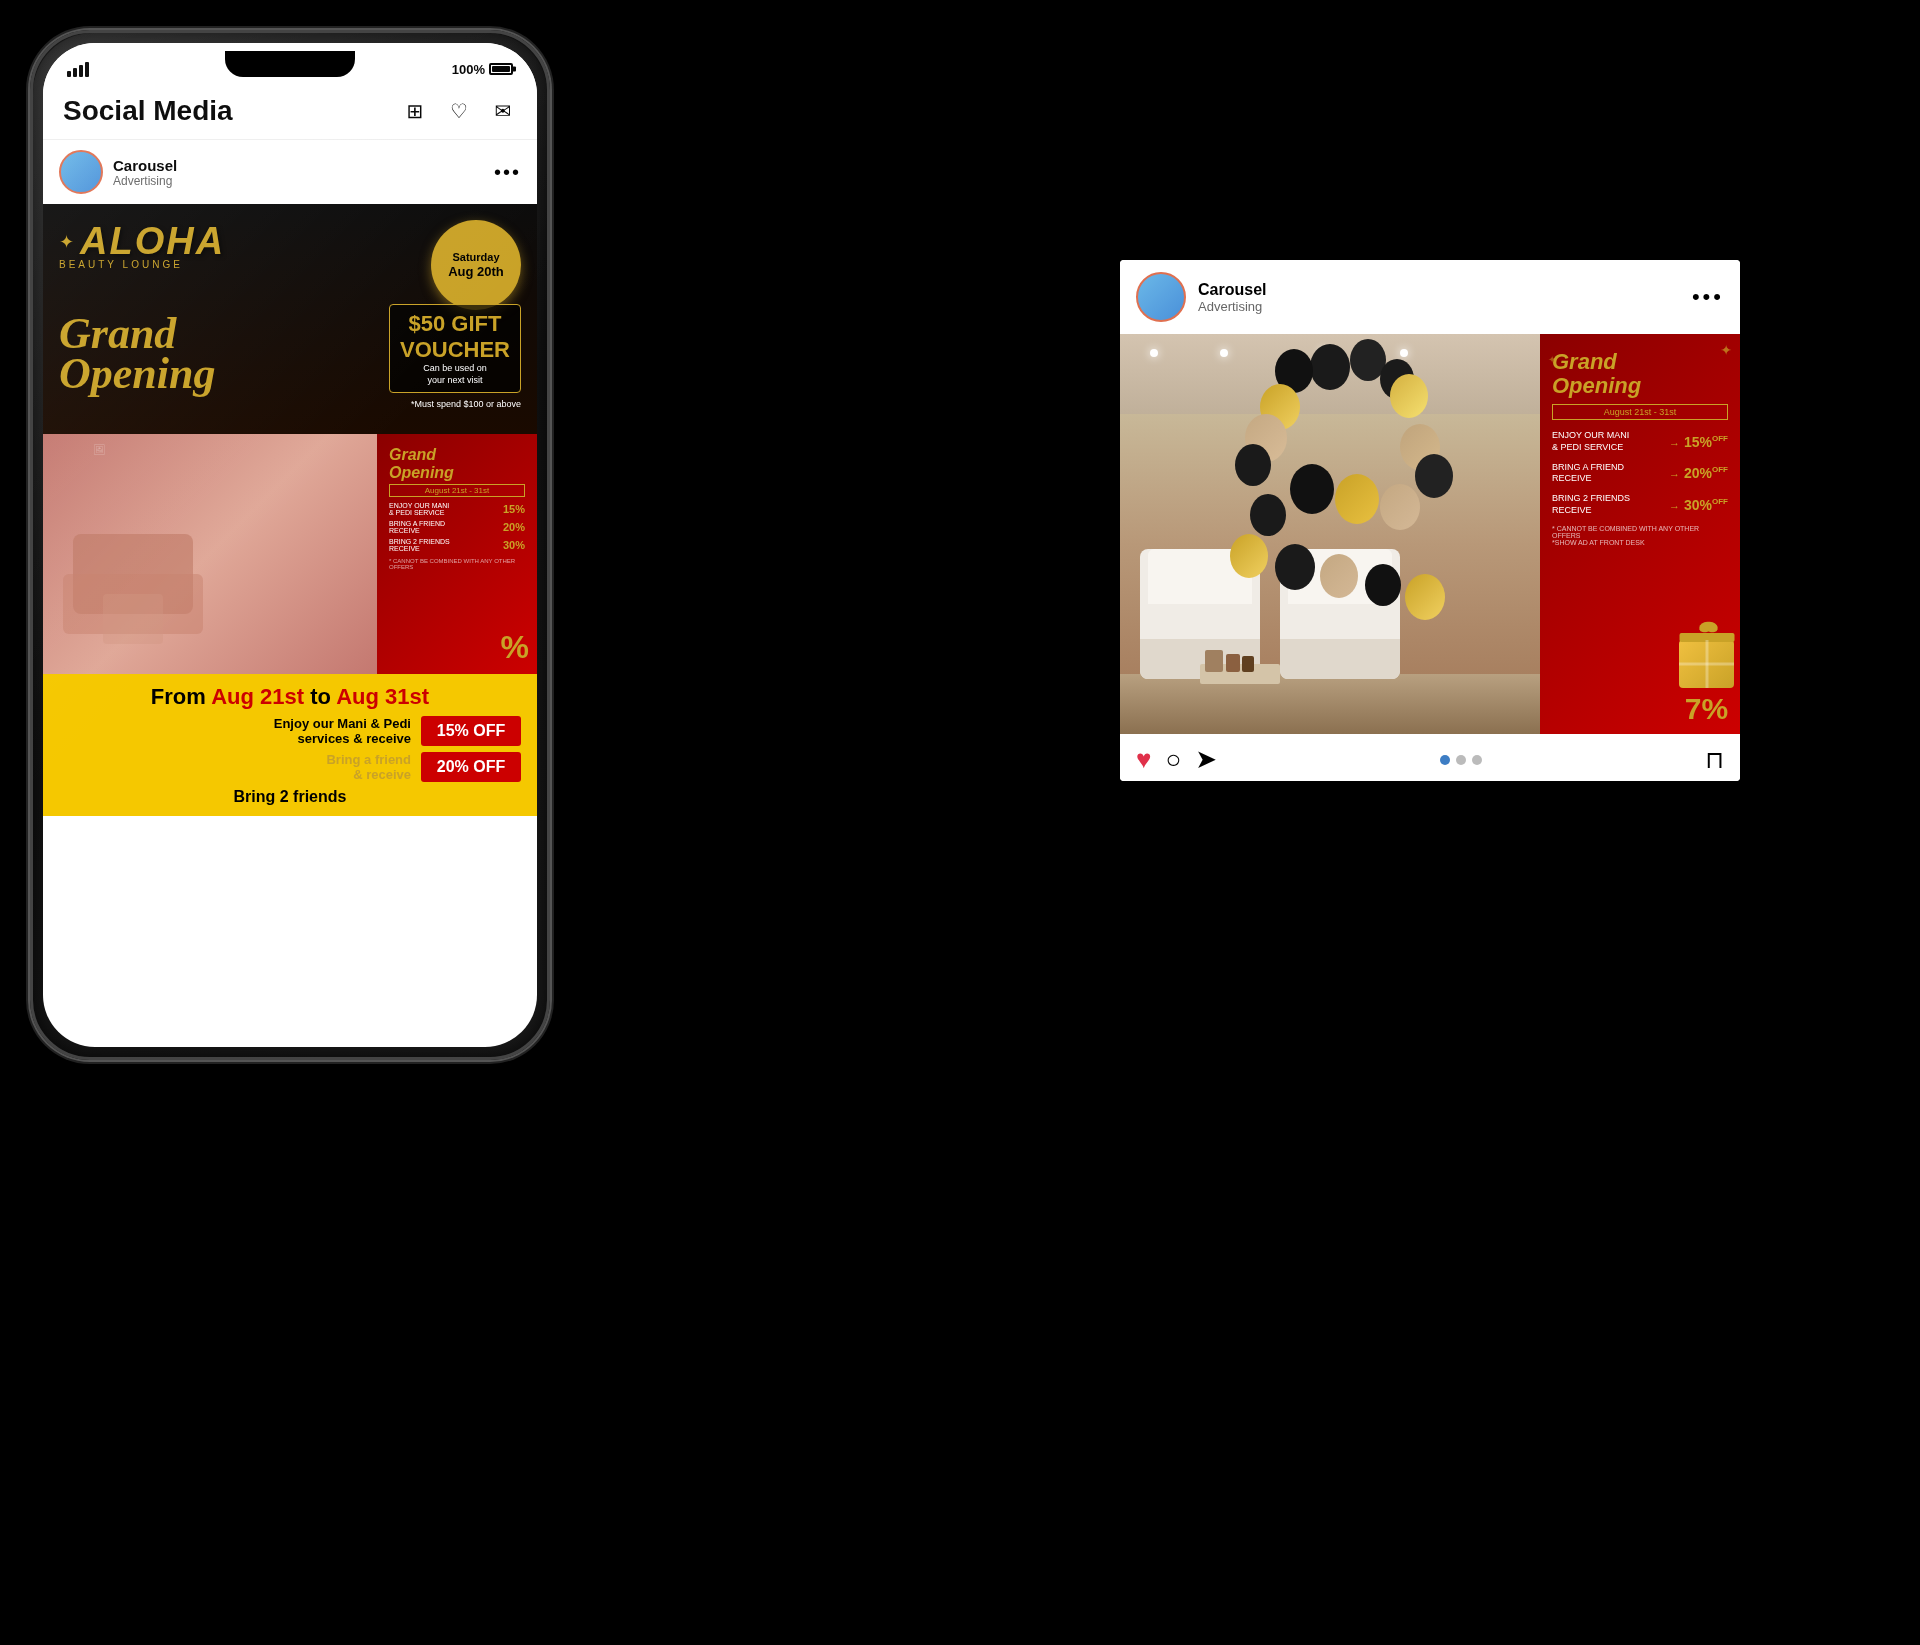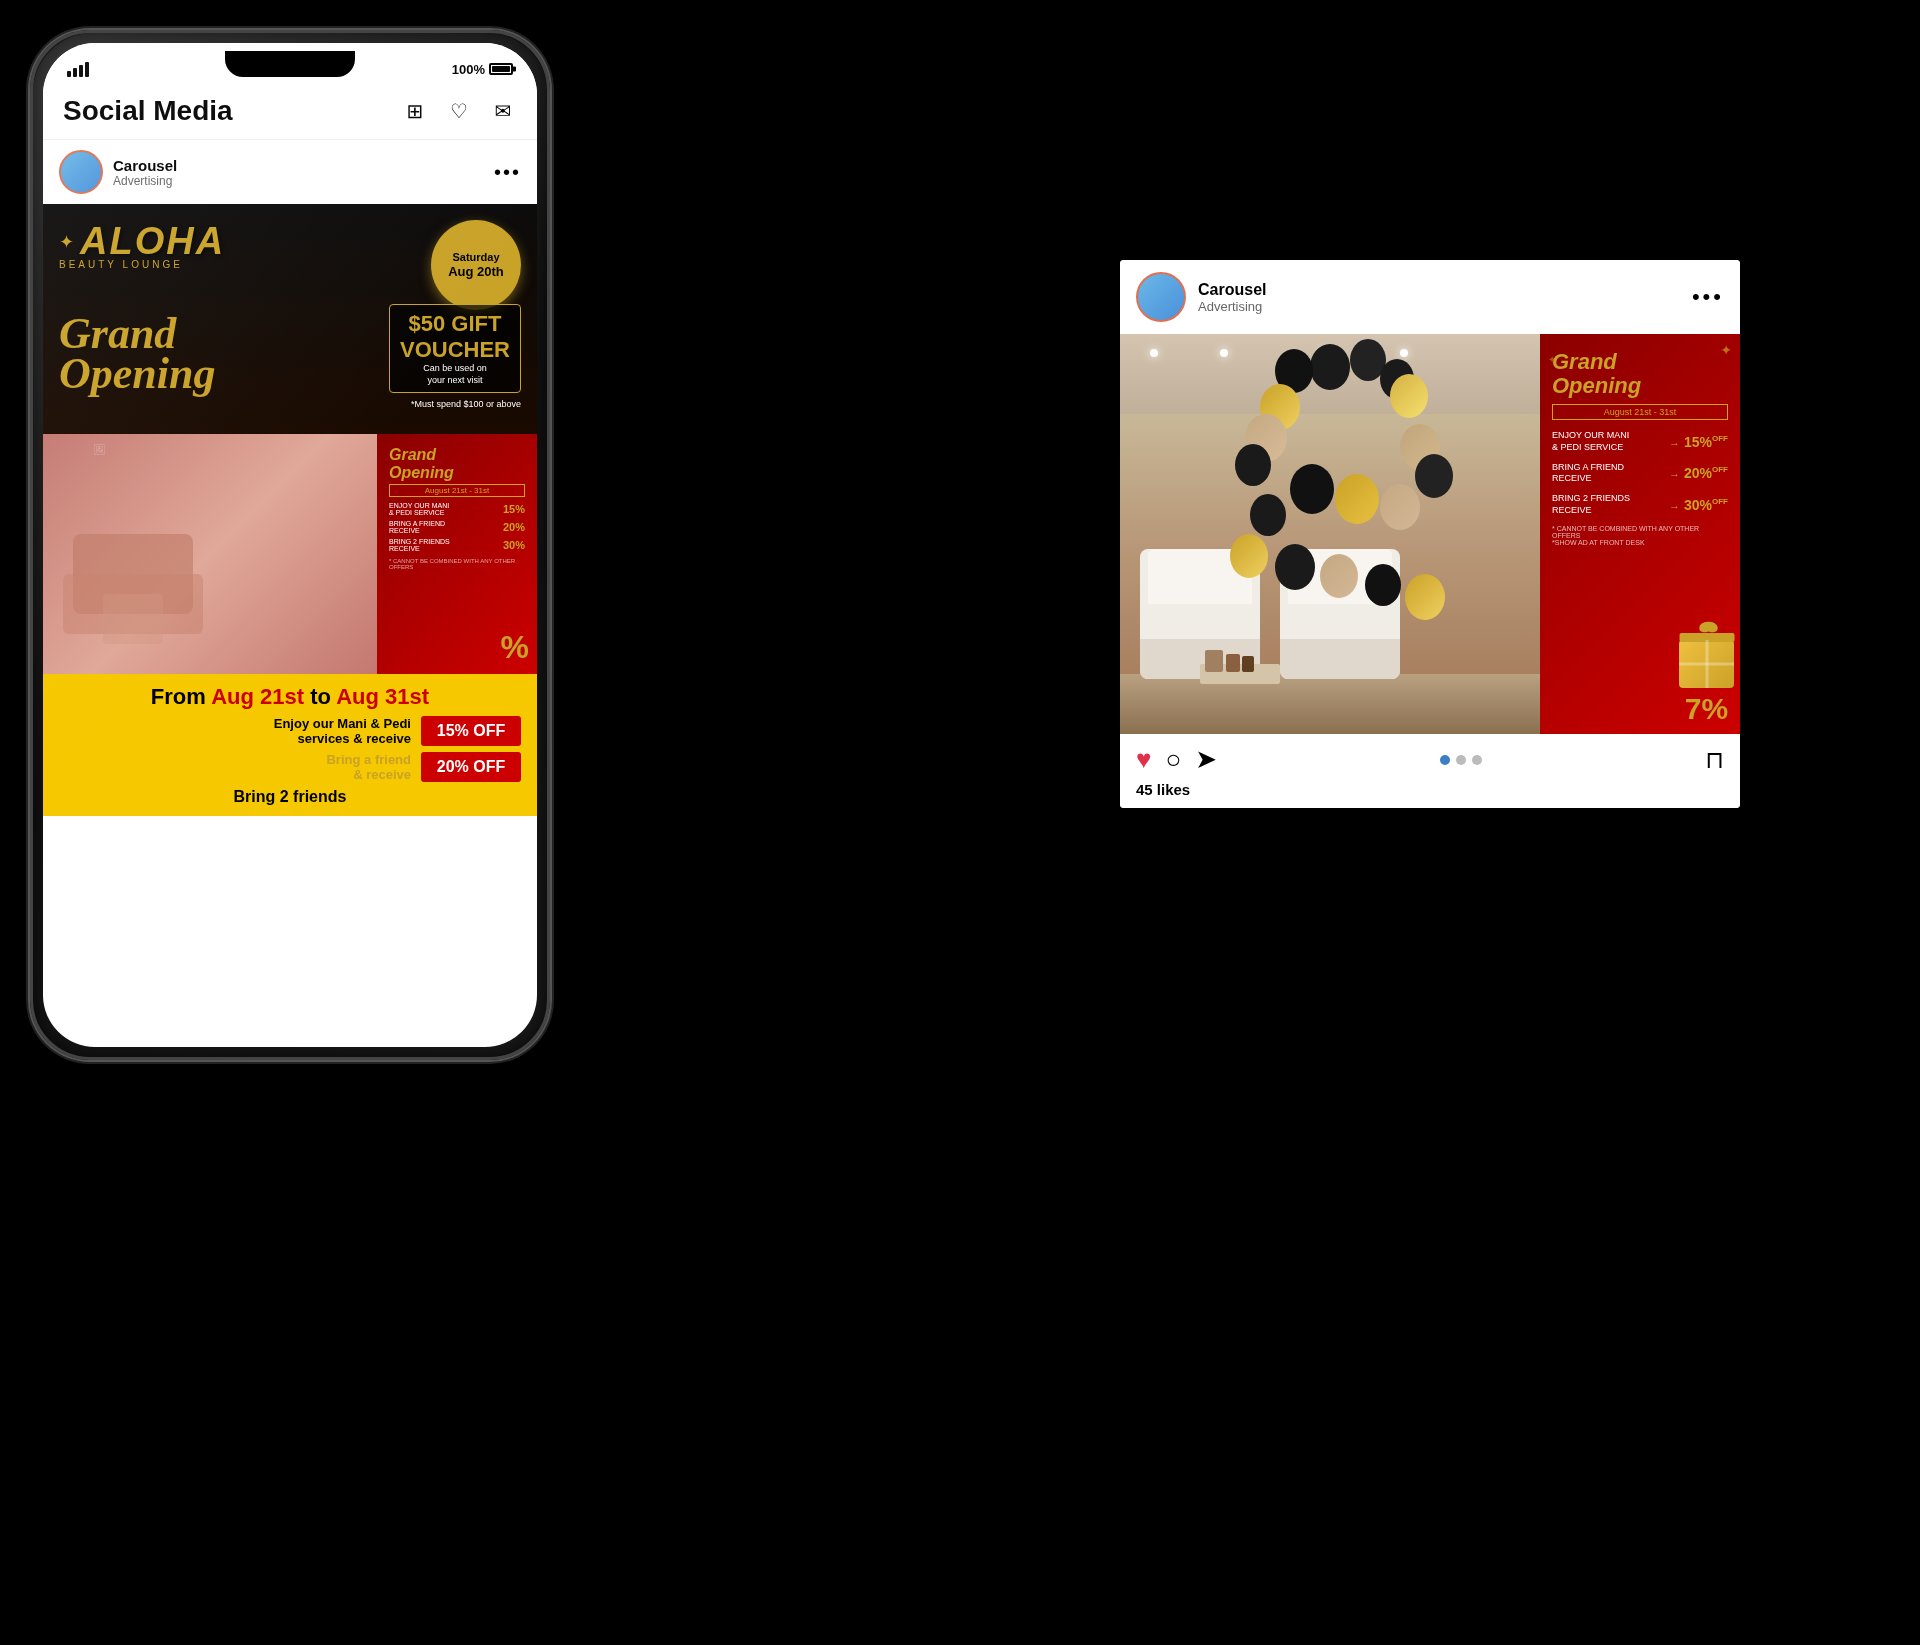--- a/index.html
+++ b/index.html
@@ -811,15 +811,14 @@
       <span class="ig-icon">➤</span>
     </div>
     <div class="ig-dots">
       <div class="ig-dot active"></div>
       <div class="ig-dot inactive"></div>
       <div class="ig-dot inactive"></div>
     </div>
     <span class="ig-bookmark">⊓</span>
   </div>
 
-  <div class="ig-likes">45 likes</div>
 
 </div>
 
 </body></html>

